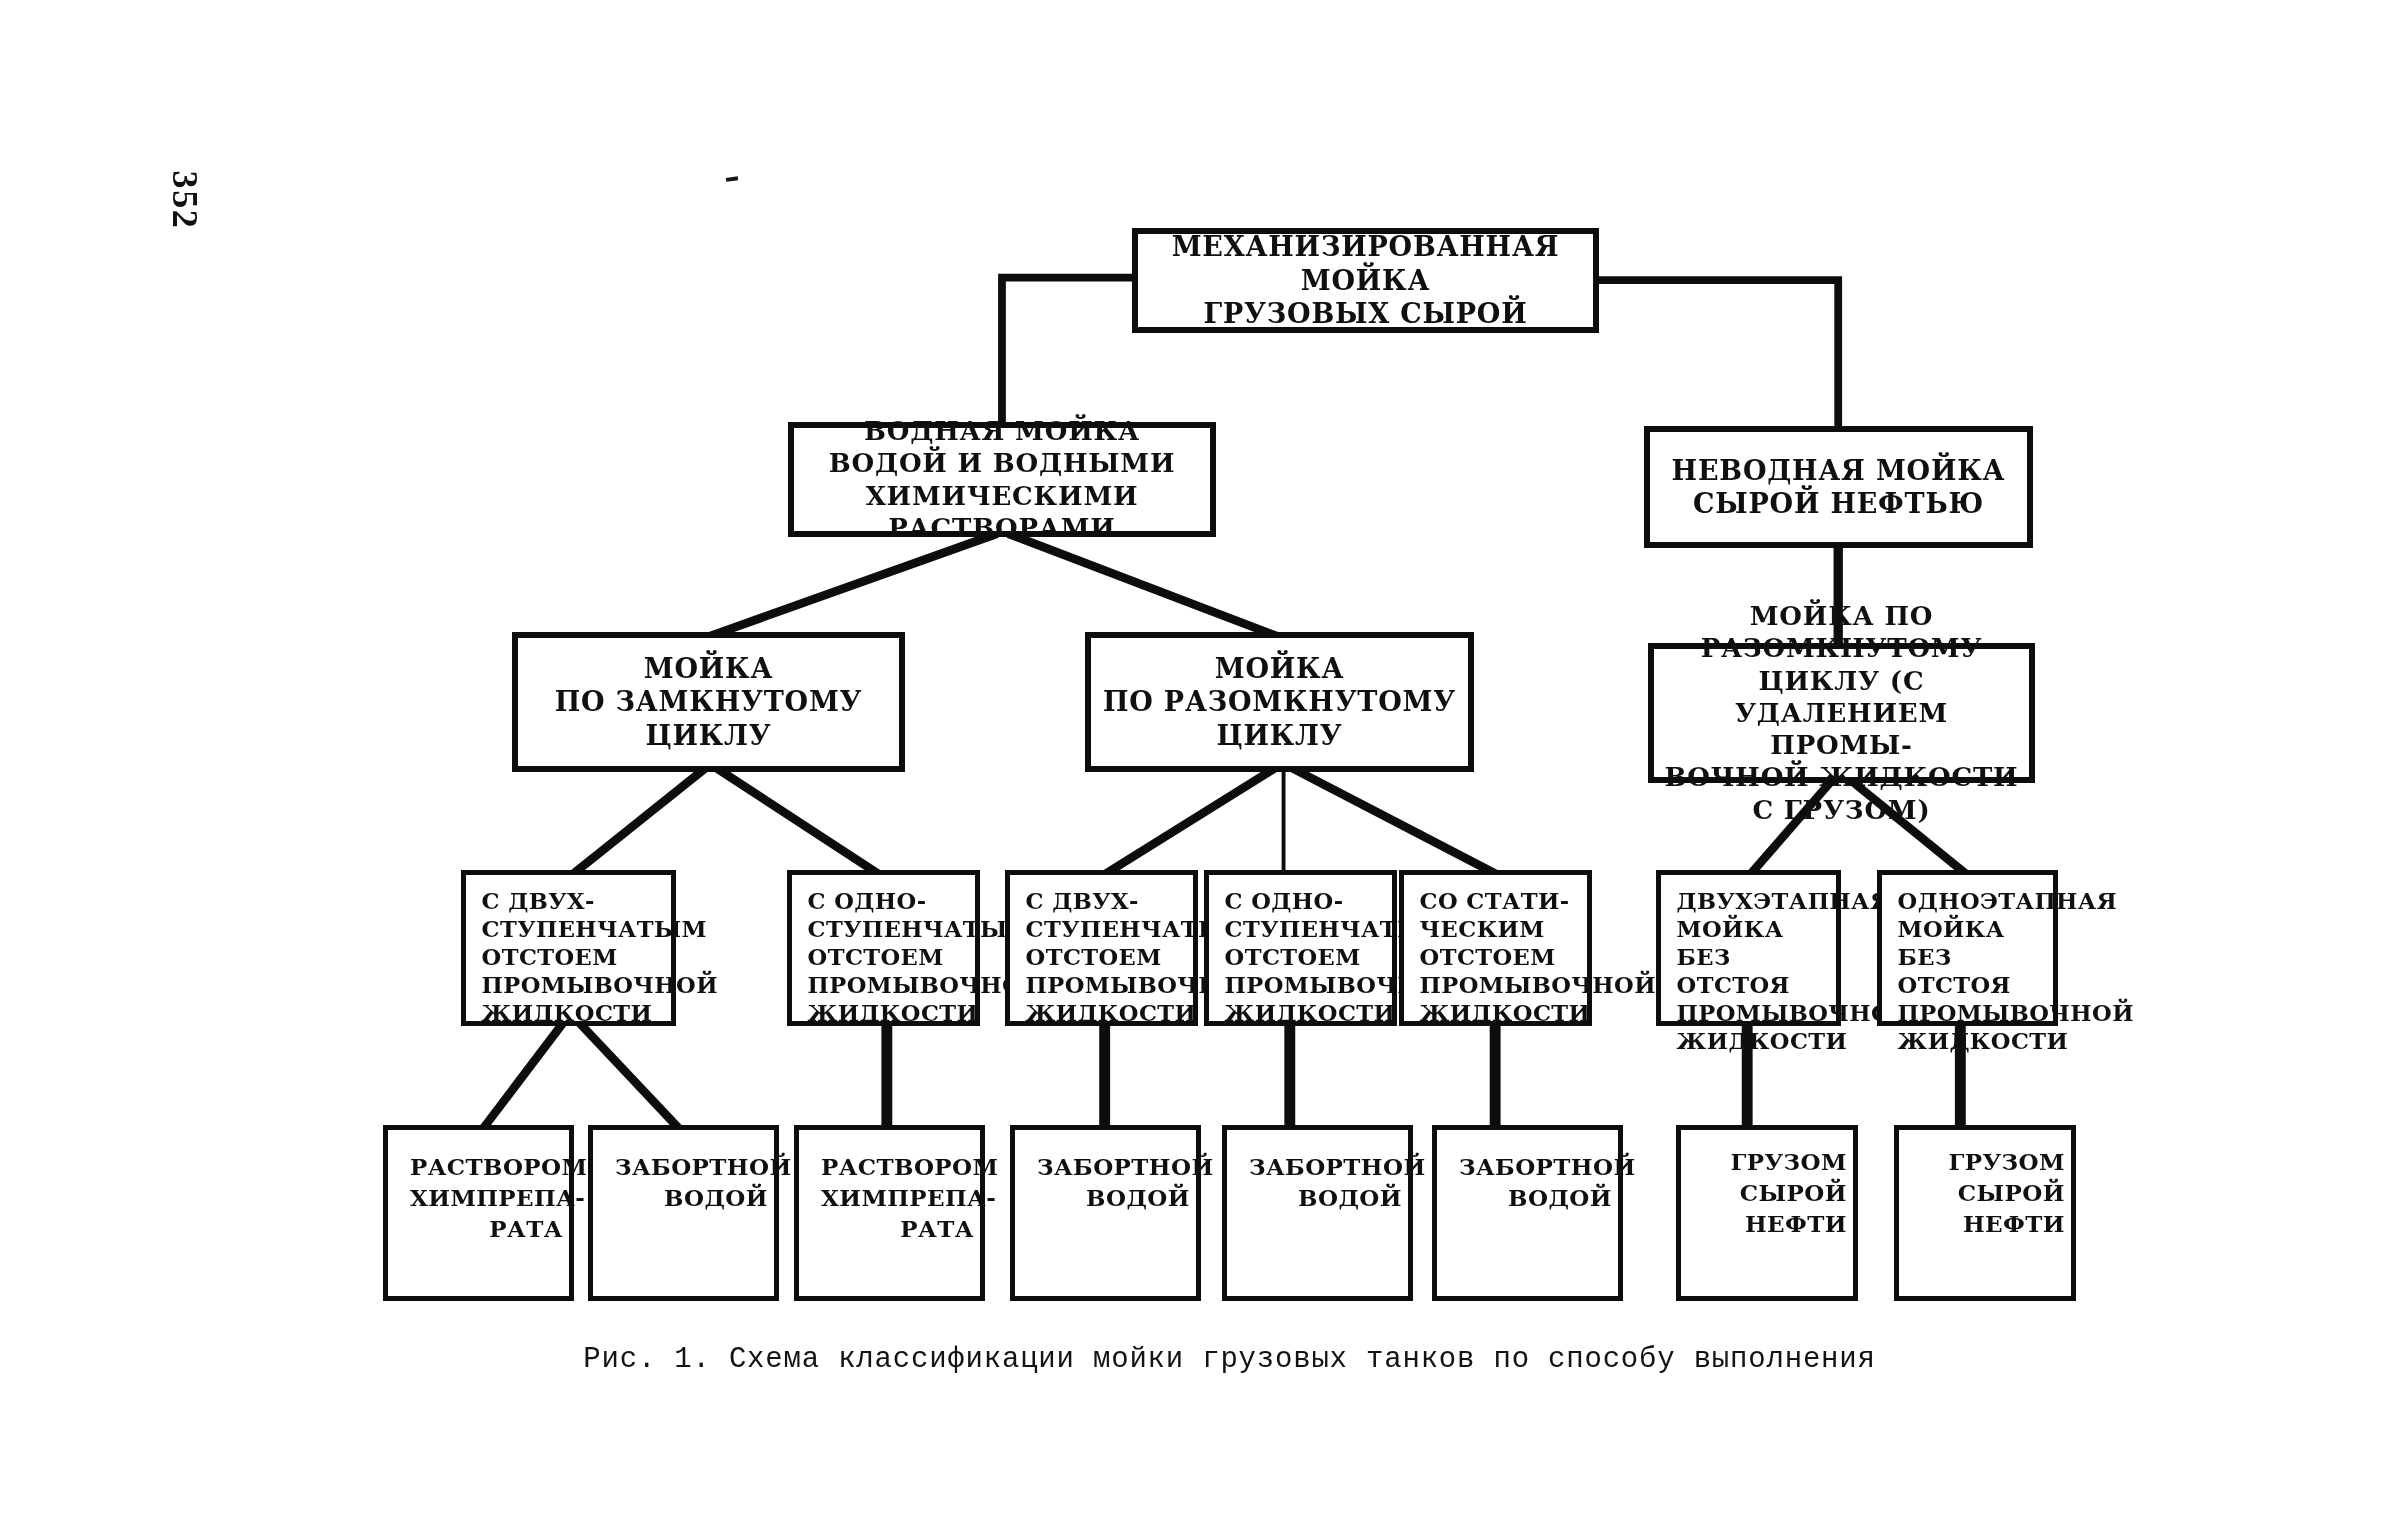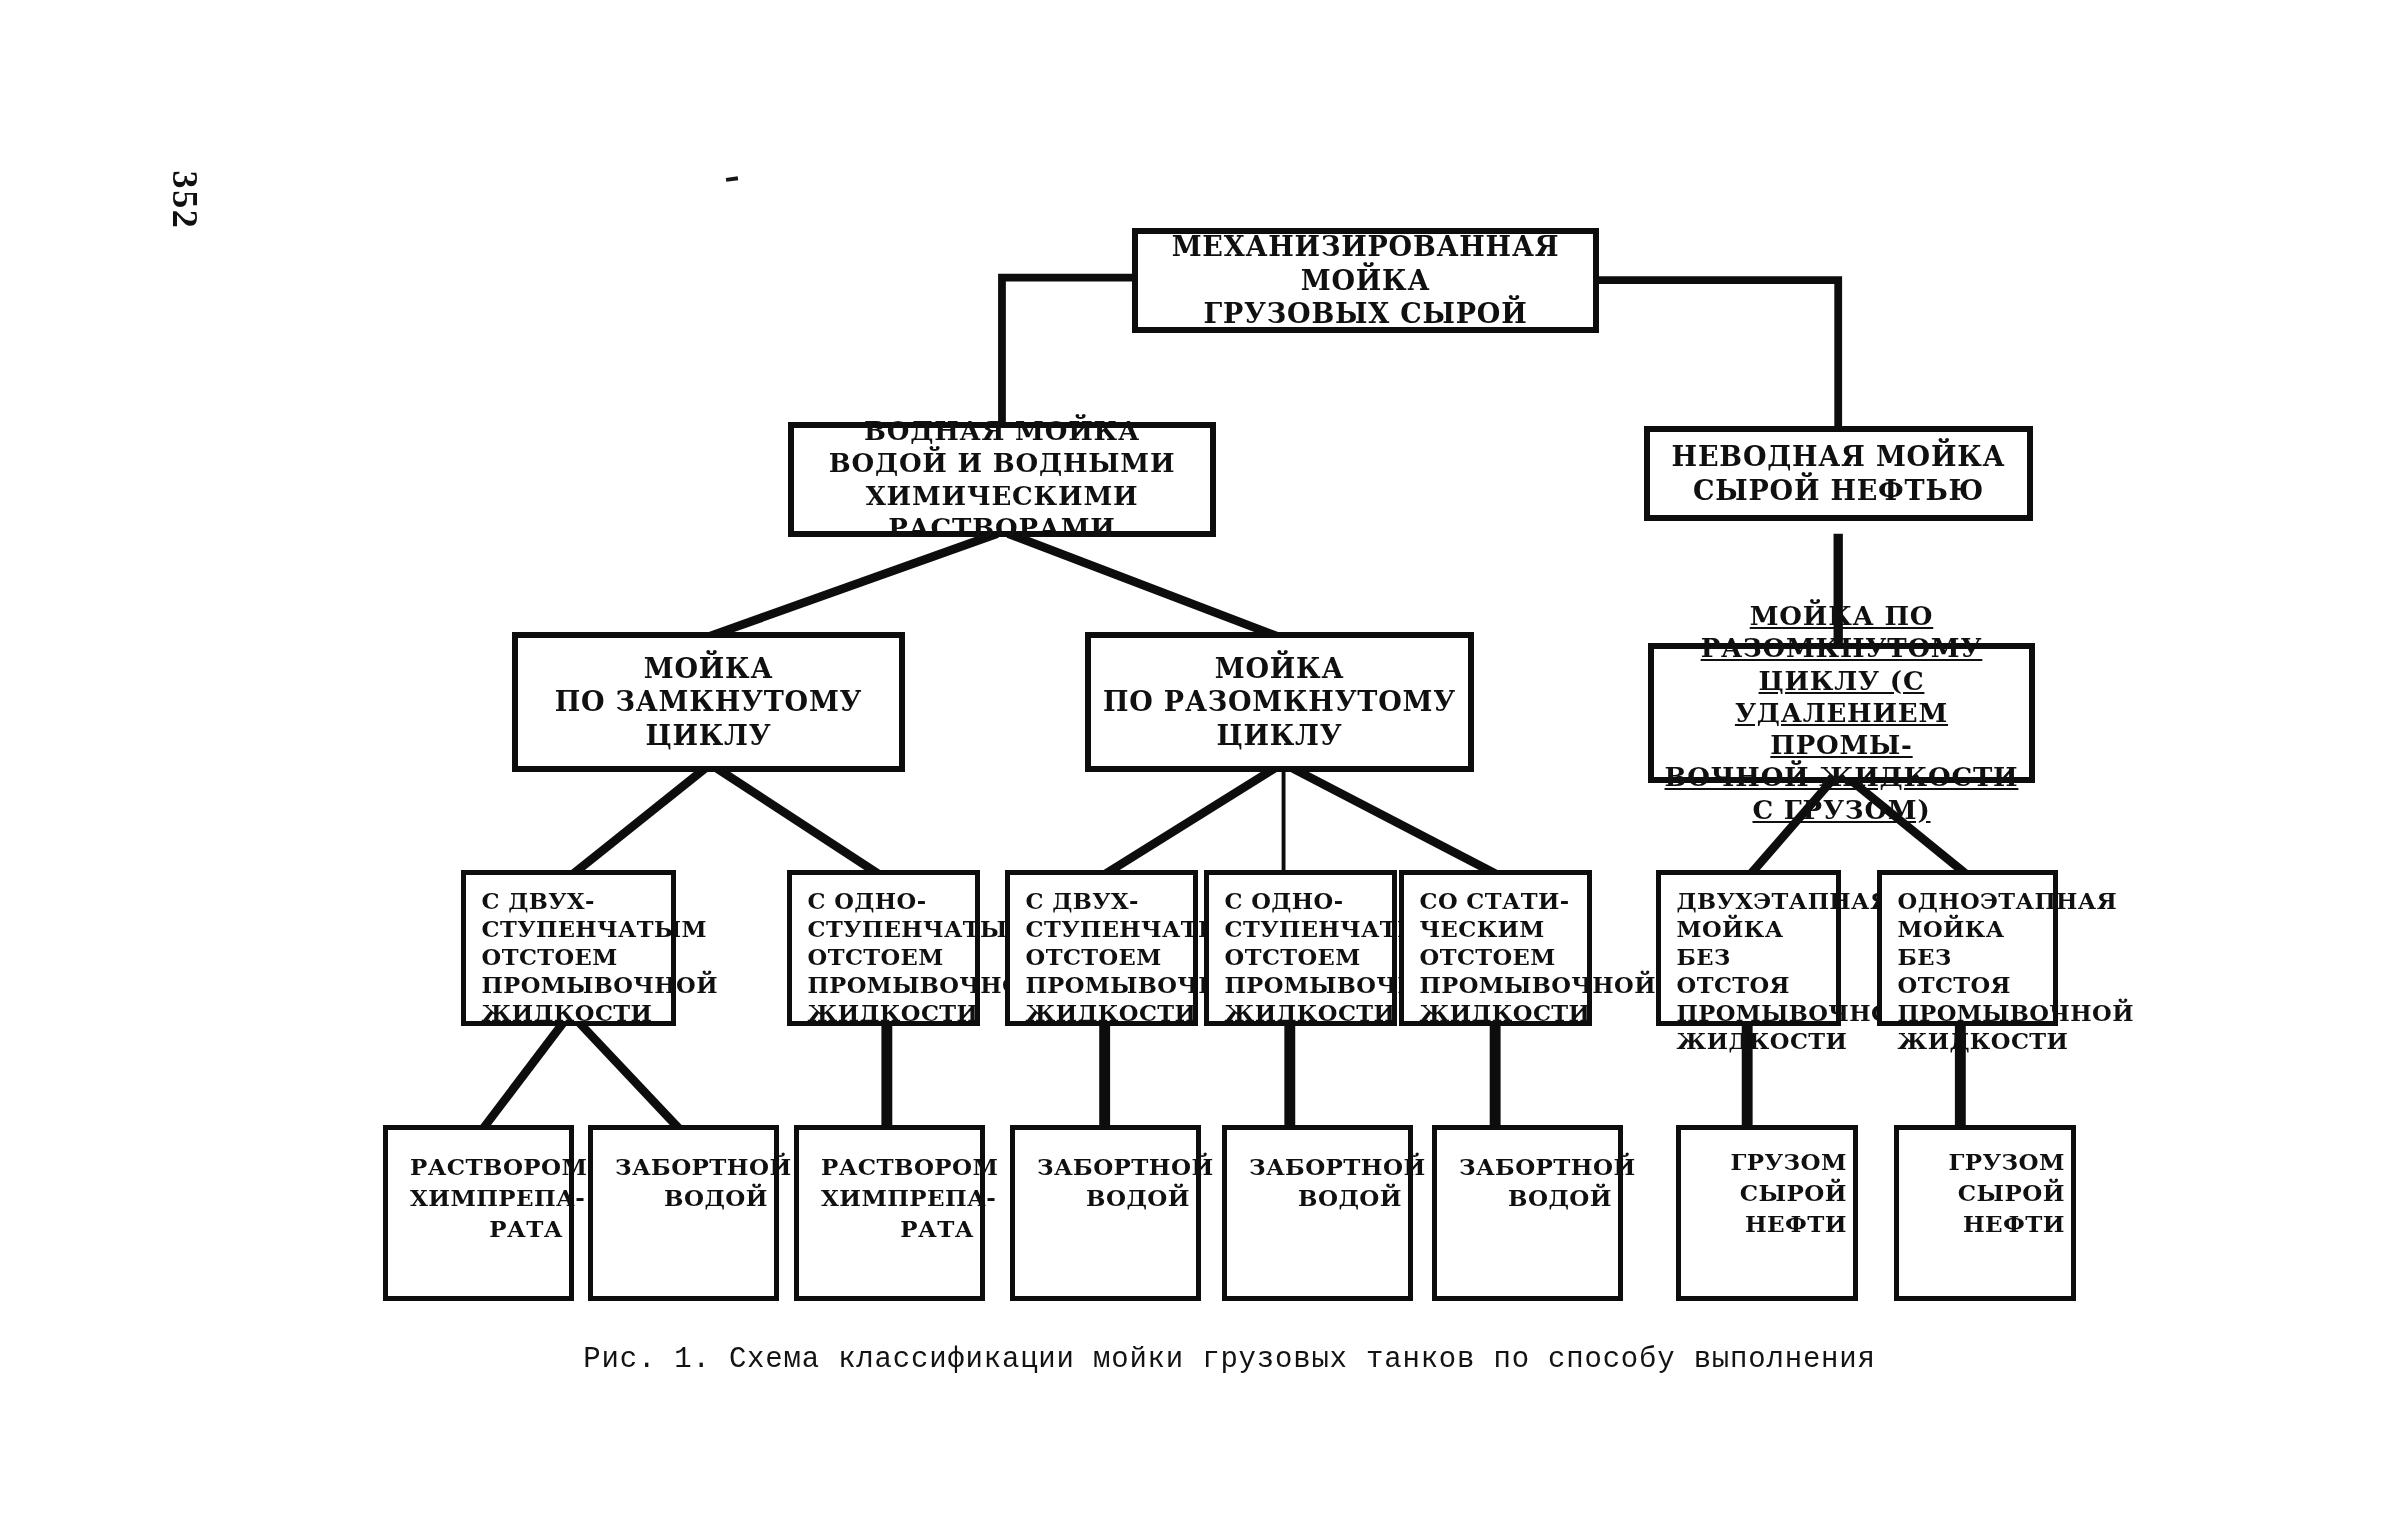--- a/index.html
+++ b/index.html
@@ -111,34 +111,34 @@
   <div class="node big" style="left:1132px;top:228px;width:467px;height:105px;">
     <span>МЕХАНИЗИРОВАННАЯ МОЙКА</span>
     <span>ГРУЗОВЫХ СЫРОЙ</span>
   </div>
 
   <div class="node big" style="left:788px;top:422px;width:428px;height:115px;font-size:26px;">
     <span>ВОДНАЯ МОЙКА</span>
     <span>ВОДОЙ И ВОДНЫМИ ХИМИЧЕСКИМИ</span>
     <span>РАСТВОРАМИ</span>
   </div>
-  <div class="node big" style="left:1644px;top:426px;width:389px;height:95px;">
+  <div class="node big" style="left:1644px;top:426px;width:389px;height:122px;">
     <span>НЕВОДНАЯ МОЙКА</span>
     <span>СЫРОЙ НЕФТЬЮ</span>
   </div>
 
   <div class="node big" style="left:512px;top:632px;width:393px;height:140px;">
     <span>МОЙКА</span>
     <span>ПО ЗАМКНУТОМУ ЦИКЛУ</span>
   </div>
   <div class="node big" style="left:1085px;top:632px;width:389px;height:140px;">
     <span>МОЙКА</span>
     <span>ПО РАЗОМКНУТОМУ ЦИКЛУ</span>
   </div>
-  <div class="node big" style="left:1648px;top:643px;width:387px;height:140px;font-size:26px;text-decoration:underline;">
+  <div class="node big" style="left:1648px;top:643px;width:387px;height:140px;font-size:26px;">
     <span>МОЙКА ПО РАЗОМКНУТОМУ</span>
     <span>ЦИКЛУ (С УДАЛЕНИЕМ ПРОМЫ-</span>
     <span>ВОЧНОЙ ЖИДКОСТИ С ГРУЗОМ)</span>
   </div>
 
   <div class="node small" style="left:461px;top:870px;width:215px;height:156px;">
     <span>С ДВУХ-</span>
     <span>СТУПЕНЧАТЫМ</span>
     <span>ОТСТОЕМ</span>
     <span>ПРОМЫВОЧНОЙ</span>

